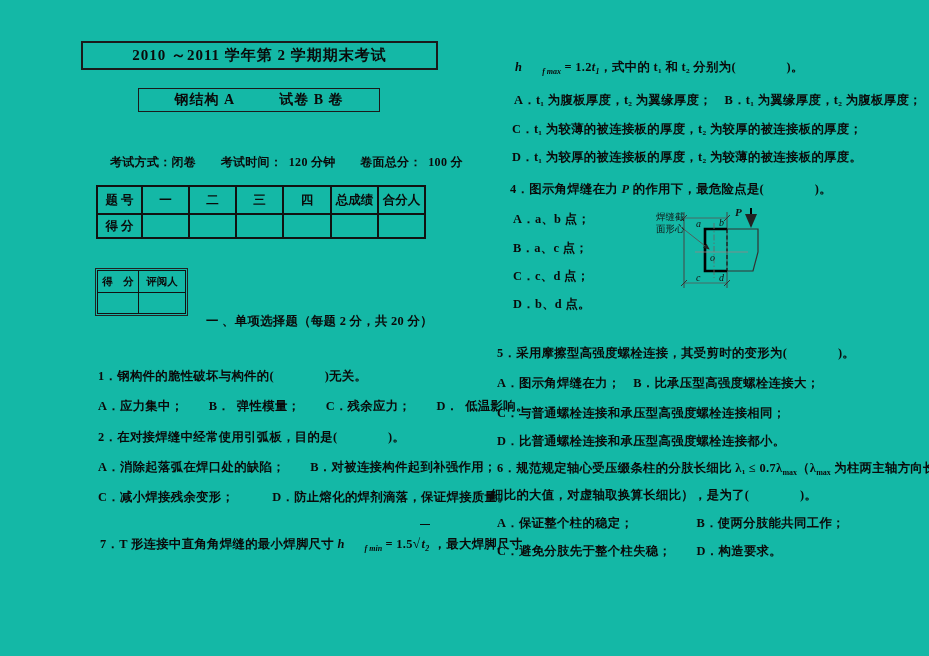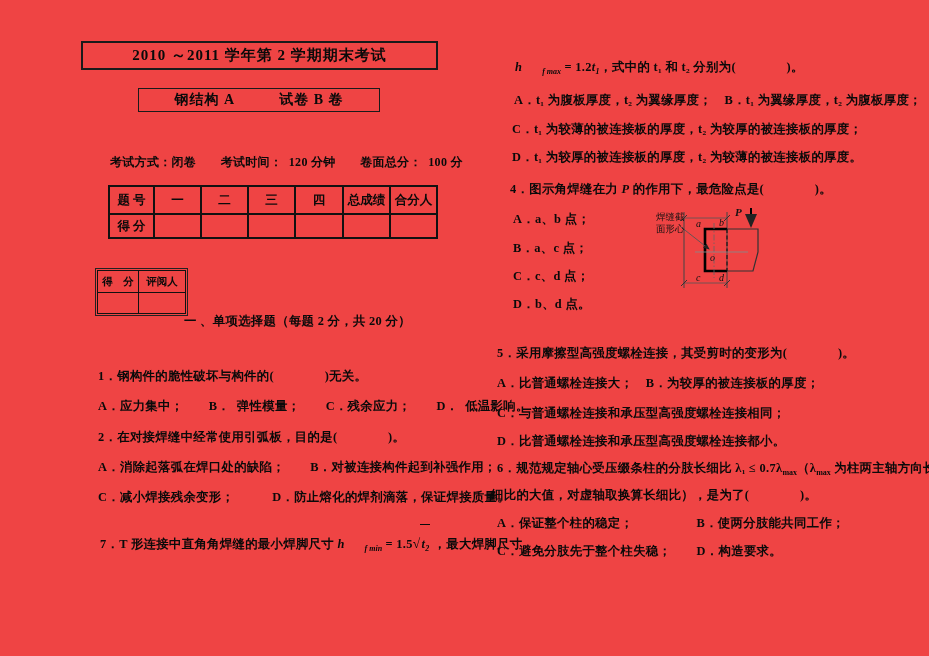--- a/index.html
+++ b/index.html
@@ -1,32 +1,32 @@
 <!DOCTYPE html>
 <html><head>
 <meta charset="utf-8">
 <style>
   html,body{margin:0;padding:0;background:#fff;}
   .doc{
-    position:relative;width:929px;height:656px;background:#ef4444;overflow:hidden;
+    position:relative;width:929px;height:656px;background:#14b8a6;overflow:hidden;
     font-family:"Liberation Serif","DejaVu Serif",serif;color:#0a0a0a;
   }
   .abs{position:absolute;}
   .line{
     position:absolute;font-size:12.4px;font-weight:bold;line-height:1.25;
     white-space:pre;letter-spacing:0.3px;
   }
   .box{
     position:absolute;border:2px solid #1a1a1a;display:flex;
     align-items:center;justify-content:center;font-weight:bold;text-align:center;
   }
   .title-box{font-size:15px;letter-spacing:1px;}
   .subtitle-box{font-size:14px;border-width:1.5px;letter-spacing:1px;}
   table{border-collapse:collapse;table-layout:fixed;}
-  .score-table{position:absolute;left:108px;top:185px;width:328px;border-radius:6px;}
+  .score-table{position:absolute;left:96px;top:185px;width:328px;border-radius:6px;}
   .score-table th,.score-table td{
     border:2px solid #111;font-size:12.5px;font-weight:bold;text-align:center;padding:0;
   }
   .score-table th{height:26px;}
   .score-table td{height:22px;}
   .grader-table{position:absolute;left:97px;top:270px;width:88px;outline:1px solid #222;outline-offset:1px;}
   .grader-table th,.grader-table td{
     border:1.5px solid #111;font-size:10.5px;font-weight:bold;text-align:center;padding:0;
   }
   .grader-table th{height:21px;}
@@ -93,21 +93,21 @@
       <th>得　分</th>
       <th>评阅人</th>
     </tr>
     <tr>
       <td></td>
       <td></td>
     </tr>
   </tbody>
     </table>
 
-  <div class="line" style="left:184px;top:314px;">一 、单项选择题（每题 2 分，共 20 分）</div>
+  <div class="line" style="left:206px;top:314px;">一 、单项选择题（每题 2 分，共 20 分）</div>
 
   <div class="line" style="left:98px;top:369px;">1．钢构件的脆性破坏与构件的(　　　　)无关。</div>
   <div class="line" style="left:98px;top:399px;">A．应力集中；　　B．  弹性模量；　　C．残余应力；　　D．  低温影响。</div>
 
   <div class="line" style="left:98px;top:430px;">2．在对接焊缝中经常使用引弧板，目的是(　　　　)。</div>
   <div class="line" style="left:98px;top:460px;">A．消除起落弧在焊口处的缺陷；　　B．对被连接构件起到补强作用；</div>
   <div class="line" style="left:98px;top:490px;">C．减小焊接残余变形；　　　D．防止熔化的焊剂滴落，保证焊接质量。</div>
 
   <div class="line" style="left:100px;top:536px;"><span>7．T 形连接中直角角焊缝的最小焊脚尺寸 </span><span class="iv">h</span><sub class="s">f min</sub><span> = 1.5</span><span class="radical">√</span><span class="radicand"><span class="iv">t</span><sub class="r" style="font-style:italic">2</sub></span><span> ，最大焊脚尺寸</span></div>
 
@@ -156,21 +156,21 @@
     <text x="11" y="34" font-size="9.5" fill="#111">面形心</text>
     <text x="90" y="18" font-size="11" font-style="italic" font-weight="bold" fill="#111">P</text>
     <text x="51" y="29" font-size="10" font-style="italic" fill="#111">a</text>
     <text x="74" y="28" font-size="10" font-style="italic" fill="#111">b</text>
     <text x="65" y="63" font-size="10" font-style="italic" fill="#111">o</text>
     <text x="51" y="83" font-size="10" font-style="italic" fill="#111">c</text>
     <text x="74" y="83" font-size="10" font-style="italic" fill="#111">d</text>
   </svg>
 
   <div class="line" style="left:497px;top:346px;">5．采用摩擦型高强度螺栓连接，其受剪时的变形为(　　　　)。</div>
-  <div class="line" style="left:497px;top:376px;">A．比普通螺栓连接大；　B．为较厚的被连接板的厚度；</div>
+  <div class="line" style="left:497px;top:376px;">A．图示角焊缝在力；　B．比承压型高强度螺栓连接大；</div>
   <div class="line" style="left:497px;top:406px;">C．与普通螺栓连接和承压型高强度螺栓连接相同；</div>
   <div class="line" style="left:497px;top:434px;">D．比普通螺栓连接和承压型高强度螺栓连接都小。</div>
 
   <div class="line" style="left:497px;top:461px;"><span>6．规范规定轴心受压缀条柱的分肢长细比 λ₁ ≤ 0.7λ</span><sub class="r">max</sub><span>（λ</span><sub class="r">max</sub><span> 为柱两主轴方向长</span></div>
   <div class="line" style="left:491px;top:488px;">细比的大值，对虚轴取换算长细比），是为了(　　　　)。</div>
   <div class="line" style="left:497px;top:544px;">C．避免分肢先于整个柱失稳；　　D．构造要求。</div>
   <div class="line" style="left:497px;top:516px;">A．保证整个柱的稳定；　　　　　B．使两分肢能共同工作；</div>
 
 </div>
 

